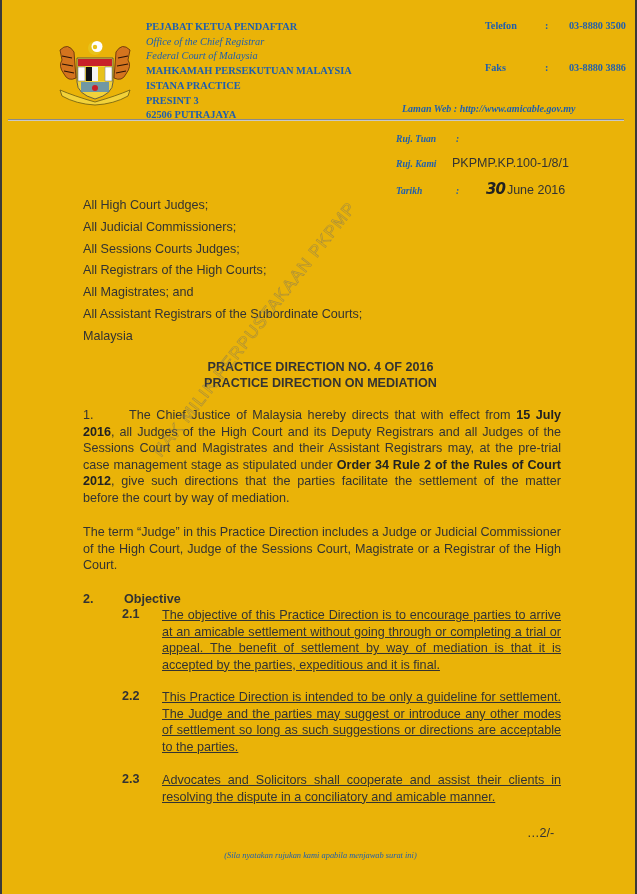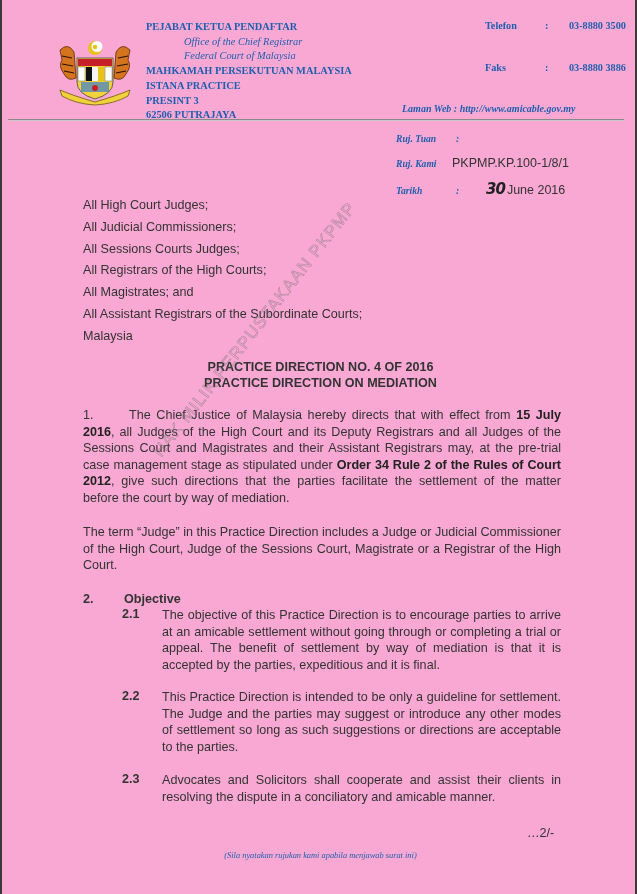--- a/index.html
+++ b/index.html
@@ -1,28 +1,28 @@
 <!DOCTYPE html>
 <html><head>
 <meta charset="utf-8">
 <style>
   html, body { margin:0; padding:0; }
   body { width:637px; height:894px; background:#ffffff; position:relative; overflow:hidden; }
-  .page { position:absolute; left:0; top:0; width:637px; height:894px; background:#f9a8d4;
+  .page { position:absolute; left:0; top:0; width:637px; height:894px; background:#eab308;
           border-left:2px solid #3a3a3a; border-right:2px solid #3a3a3a; box-sizing:border-box; }
   .serif { font-family:"Liberation Serif", "DejaVu Serif", serif; }
   .sans { font-family:"Liberation Sans", "DejaVu Sans", sans-serif; }
   .blue { color:#1f5fae; }
   .abs { position:absolute; }
 
   
   .crest { left:52px; top:38px; width:82px; height:68px; }
   .lh-line { font-size:10.4px; line-height:14.7px; white-space:nowrap; }
   .lh-bold { font-weight:bold; }
-  .lh-ital { font-style:italic;margin-left:38px; }
+  .lh-ital { font-style:italic; }
   .lh-block { left:144px; top:20px; }
   .contact { font-size:10.2px; font-weight:bold; white-space:nowrap; }
   .contact .lbl { display:inline-block; width:60px; }
   .contact .col { display:inline-block; width:24px; }
   .web { left:400px; top:103px; font-size:10px; font-weight:bold; font-style:italic; white-space:nowrap; }
   .hr { left:6px; top:119px; width:616px; height:1px; background:#8a8a8a; box-shadow:0 1px 0 #c8c8c8; }
 
   
   .ref { left:394px; font-size:9.6px; font-weight:bold; font-style:italic; white-space:nowrap; }
   .ref .lbl { display:inline-block; width:60px; }
@@ -32,21 +32,21 @@
   
   .txt { color:#333333; font-size:12.6px; }
   .addr { left:81px; top:195px; line-height:21.8px; }
   .title { left:0; width:637px; text-align:center; top:359px; font-weight:bold; font-size:12.6px; line-height:16px; color:#333; }
   .para { left:81px; width:478px; line-height:16.6px; text-align:justify; }
   .para b { color:#222; }
   .num { display:inline-block; width:46px; }
   .heading { left:81px; top:592px; font-weight:bold; font-size:12.6px; color:#333; }
   .heading .n { display:inline-block; width:41px; }
   .sub-num { left:120px; font-weight:bold; font-size:12.6px; color:#333; }
-  .sub-text { left:160px; width:399px; line-height:16.6px; text-align:justify; }
+  .sub-text { left:160px; width:399px; line-height:16.6px; text-align:justify;text-decoration:underline; }
   .cont { left:525px; top:826px; font-size:12.6px; color:#333; }
   .footer { left:0; width:637px; text-align:center; top:851px; font-size:8.4px; font-style:italic; }
 
   .watermark { left:155px; top:445px; font-family:"Liberation Sans", sans-serif; font-size:17px;
                color:rgba(90,90,90,0.0); -webkit-text-stroke:0.6px rgba(110,110,110,0.55);
                transform:rotate(-52deg); transform-origin:left center; white-space:nowrap; letter-spacing:1px; }
 </style>
 </head>
 <body>
 

